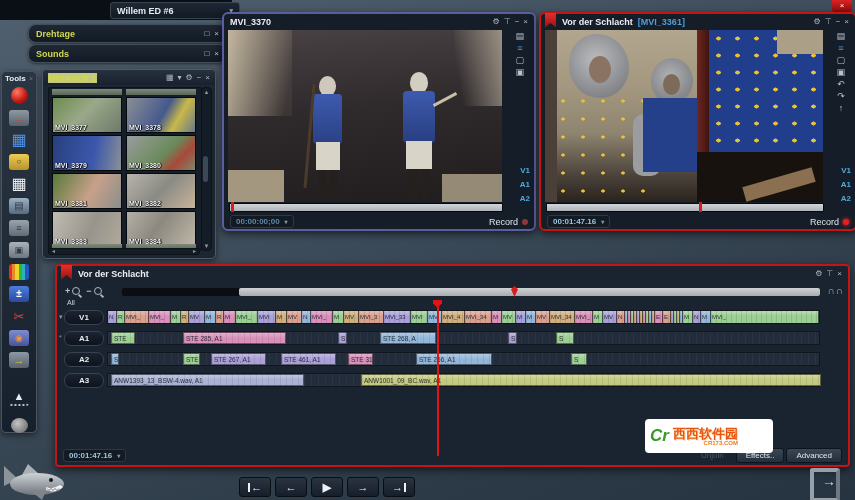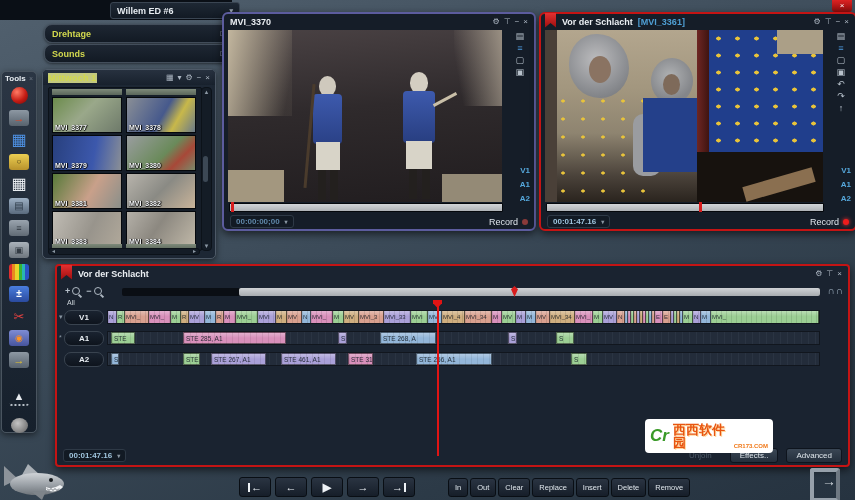--- a/index.html
+++ b/index.html
@@ -22,21 +22,21 @@
   
   #topbar{left:0;top:0;width:232px;height:20px;background:#0a0f16;border-radius:0 0 6px 0;}
   .ddbtn{position:absolute;top:2px;height:15px;background:linear-gradient(#1e2834,#121a24);
     border:1px solid #3a4552;border-radius:3px;display:flex;align-items:center;
     padding:0 6px;font-size:9px;font-weight:bold;color:#e6ebf0;}
   .ddbtn .caret{margin-left:auto;font-size:7px;color:#9aa6b2;padding-left:6px;}
   #window-close{right:3px;top:0;width:20px;height:12px;background:linear-gradient(#d22,#8a0c0c);
     border-radius:0 0 3px 3px;text-align:center;font-size:8px;line-height:11px;color:#fff;}
 
   
-  .rack{position:absolute;left:44px;width:183px;height:17px;background:linear-gradient(#1e2733,#121a24);
+  .rack{position:absolute;left:28px;width:183px;height:17px;background:linear-gradient(#1e2733,#121a24);
     border:1px solid #434e5b;border-radius:8px;display:flex;align-items:center;padding:0 7px;
     box-shadow:0 1px 3px rgba(0,0,0,.5);}
   .rack .rtitle{font-size:9px;font-weight:bold;color:#d2d84e;}
   .rack .ricons{margin-left:auto;display:flex;gap:5px;}
   .rack .ric{font-size:8px;color:#c2cad2;}
 
   
   #tools{left:1px;top:71px;width:34px;height:360px;background:linear-gradient(#2b3644,#16202c);
     border:1px solid #49545f;border-radius:5px;box-shadow:0 2px 6px rgba(0,0,0,.5);}
   #tools-head{display:flex;align-items:center;padding:2px 3px 0 3px;}
@@ -158,30 +158,30 @@
     background-image:repeating-linear-gradient(90deg,rgba(0,0,0,.08) 0 1px,transparent 1px 6px),
       linear-gradient(rgba(255,255,255,.28),rgba(255,255,255,0) 50%);}
   .green{background-color:#9ccf94;} .pink{background-color:#d990bb;} .purple{background-color:#aaa0d8;}
   .blue{background-color:#93b6d9;} .bluegray{background-color:#a9b2d4;} .yellow{background-color:#c3c97f;}
   .lime{background-color:#9ccf82;}
   #playhead{position:absolute;left:380px;top:40px;width:2px;height:150px;background:#e01414;z-index:30;}
   #playhead-cap{position:absolute;left:376px;top:34px;width:9px;height:8px;background:#e01414;
     clip-path:polygon(50% 100%,100% 40%,100% 0,0 0,0 40%);z-index:30;}
   #tl-foot{position:absolute;left:0;right:0;bottom:2px;height:15px;display:flex;align-items:center;padding:0 6px;}
   #tl-foot .tc{color:#9fc4dd;}
-  #tl-buttons{margin-left:auto;display:flex;gap:8px;}
+  #tl-buttons{margin-left:auto;display:flex;gap:2px;}
   .tlbtn{font-family:inherit;font-size:8px;color:#dfe6ec;background:linear-gradient(#3a4654,#242f3c);
     border:1px solid #0e141d;border-radius:3px;padding:2px 9px;}
   .tlbtn.disabled{background:transparent;border-color:transparent;color:#4e5a68;}
 
   
   #watermark{left:645px;top:419px;width:128px;height:34px;background:#fff;border-radius:4px;
     display:flex;align-items:center;padding:0 5px;box-sizing:border-box;z-index:40;}
   #wm-logo{font-size:17px;font-weight:bold;font-style:italic;color:#3a9a28;margin-right:4px;}
-  #wm-main{display:flex;flex-direction:row;line-height:1;}
+  #wm-main{display:flex;flex-direction:column;line-height:1;}
   #wm-text{font-size:13px;font-weight:bold;color:#e85510;text-shadow:1px 1px 0 #ffd9a0;}
   #wm-sub{font-size:6px;font-weight:bold;color:#f07818;align-self:flex-end;}
 
   
   #transport{left:239px;top:477px;display:flex;gap:4px;}
   .tbtn{width:32px;height:20px;background:linear-gradient(#2a3442,#161e29);border:1px solid #090e14;
     border-radius:3px;display:flex;align-items:center;justify-content:center;gap:1px;}
   .tglyph{font-size:11px;font-weight:bold;color:#eef2f6;line-height:1;}
   .tbar{width:2px;height:9px;background:#eef2f6;}
   #edit-bar{left:448px;top:478px;display:flex;gap:2px;}
@@ -525,20 +525,27 @@
       <div class="tcontent" id="a2-content" data-name="audio-track-content">
           <div class="aclip blue" data-name="timeline-audio-clip" style="left: 3px; width: 8px;">S</div>
           <div class="aclip green" data-name="timeline-audio-clip" style="left: 75px; width: 17px;">STE</div>
           <div class="aclip purple" data-name="timeline-audio-clip" style="left: 103px; width: 55px;">STE 267, A1</div>
           <div class="aclip purple" data-name="timeline-audio-clip" style="left: 173px; width: 55px;">STE 461, A1</div>
           <div class="aclip pink" data-name="timeline-audio-clip" style="left: 240px; width: 25px;">STE 31</div>
           <div class="aclip blue" data-name="timeline-audio-clip" style="left: 308px; width: 76px;">STE 256, A1</div>
           <div class="aclip green" data-name="timeline-audio-clip" style="left: 463px; width: 16px;">S</div>
         </div>
     </div>
+    <div class="trow" style="top:107px;" data-name="audio-track-row">
+      <span class="tlabel" data-name="track-label-a3">A3</span>
+      <div class="tcontent" id="a3-content" data-name="audio-track-content">
+          <div class="aclip bluegray" data-name="timeline-audio-clip" style="left: 3px; width: 193px;">ANW1393_13_BSW-4.wav, A1</div>
+          <div class="aclip yellow" data-name="timeline-audio-clip" style="left: 253px; width: 460px;">ANW1001_09_BC.wav, A1</div>
+        </div>
+    </div>
 
     <div id="playhead-cap" data-name="playhead-marker"></div>
     <div id="playhead" data-name="playhead-line"></div>
 
     <div id="tl-foot" data-name="timeline-footer">
       <span class="tcpill" data-name="timecode-display">
         <span class="tc" data-name="timecode-value">00:01:47.16</span>
         <span class="caret" data-name="chevron-down-icon">▾</span>
       </span>
       <span id="tl-buttons" data-name="timeline-button-group">
@@ -569,29 +576,20 @@
         <span class="tglyph" data-name="play-button-glyph">▶</span>
       </button>
       <button class="tbtn" data-name="step-forward-button">
         <span class="tglyph" data-name="step-forward-button-glyph">→</span>
       </button>
       <button class="tbtn" data-name="skip-end-button">
         <span class="tglyph" data-name="skip-end-button-glyph">→</span>
         <span class="tbar" data-name="stop-bar-glyph"></span>
       </button>
     </div>
-  <div id="edit-bar" class="abs" data-name="edit-button-bar">
-      <button class="ebtn" data-name="edit-button-in">In</button>
-      <button class="ebtn" data-name="edit-button-out">Out</button>
-      <button class="ebtn" data-name="edit-button-clear">Clear</button>
-      <button class="ebtn" data-name="edit-button-replace">Replace</button>
-      <button class="ebtn" data-name="edit-button-insert">Insert</button>
-      <button class="ebtn" data-name="edit-button-delete">Delete</button>
-      <button class="ebtn" data-name="edit-button-remove">Remove</button>
-    </div>
 
   <div id="shark" class="abs" data-name="lightworks-shark-logo">
     <svg width="64" height="40" viewBox="0 0 64 40">
       <defs>
           <linearGradient id="sg" x1="0" y1="0" x2="0" y2="1">
         <stop offset="0" stop-color="#cfd3d7"></stop>
             <stop offset="0.55" stop-color="#9aa0a6"></stop>
             <stop offset="1" stop-color="#6e747a"></stop>
       </linearGradient>
         </defs>

